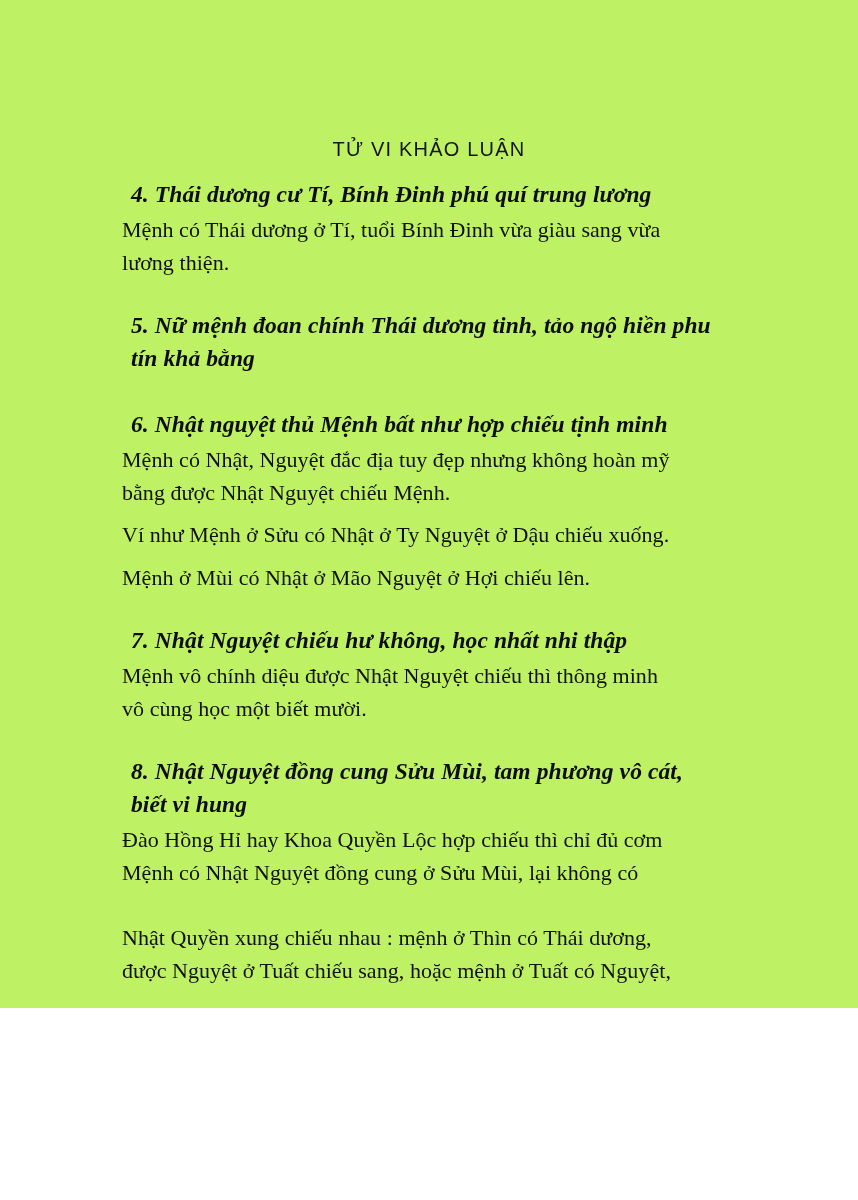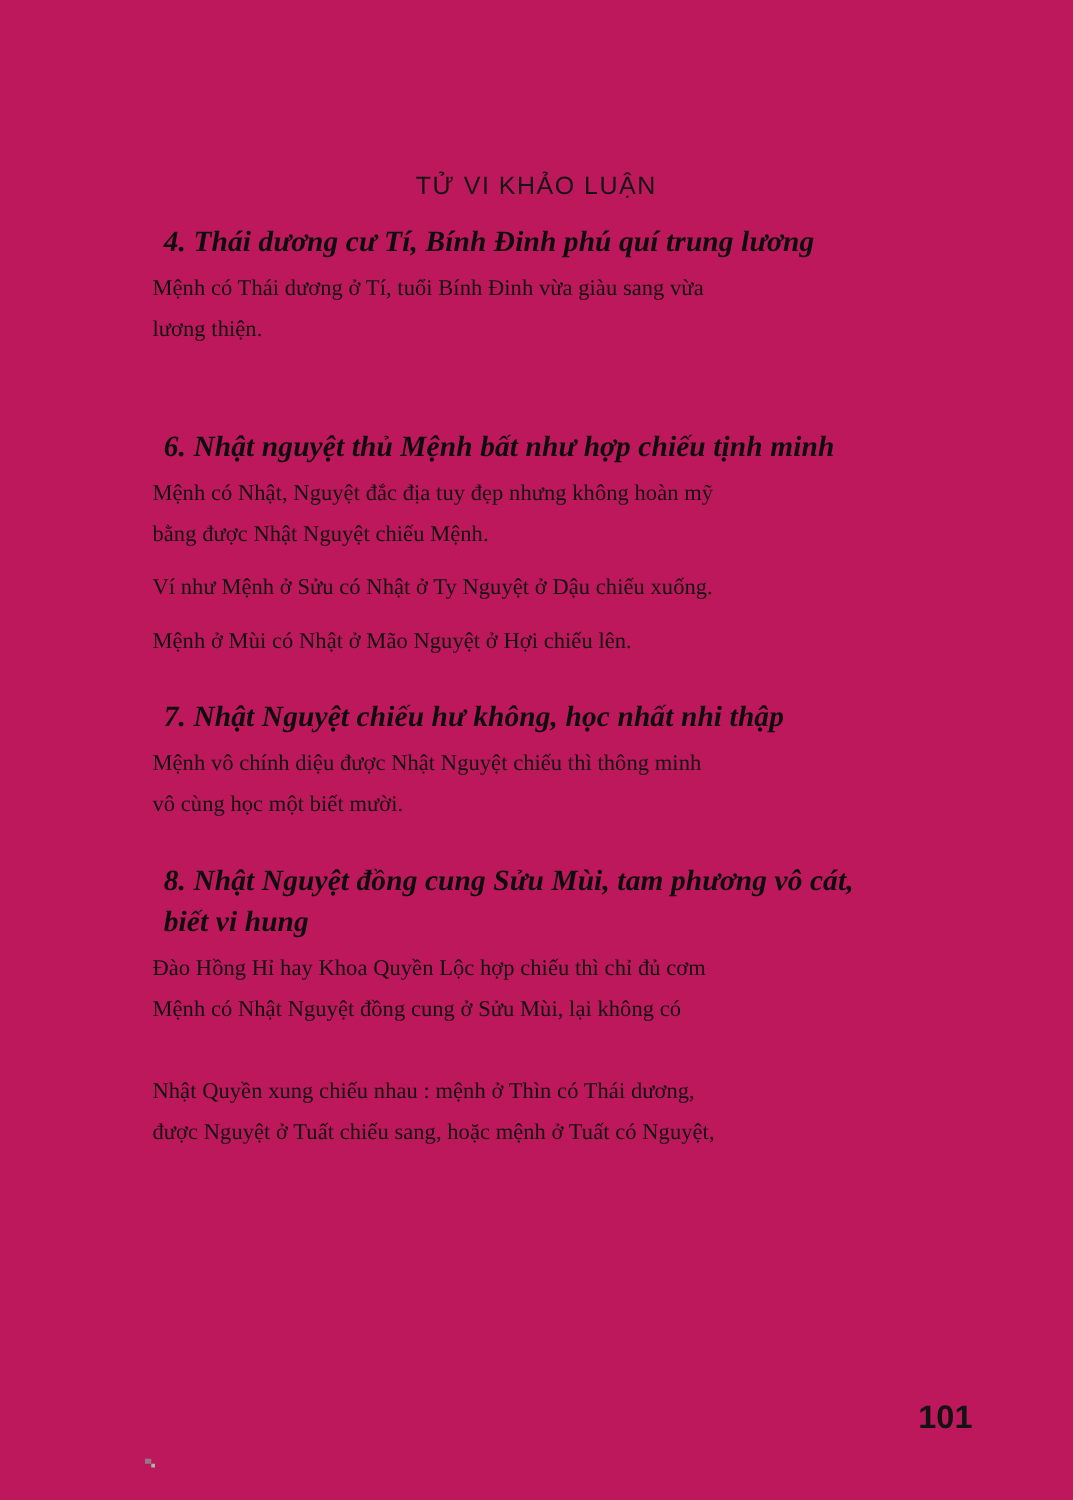--- a/index.html
+++ b/index.html
@@ -3,22 +3,22 @@
 <meta charset="utf-8">
 <style>
   html, body {
     margin: 0;
     padding: 0;
     background: #ffffff;
   }
   .page {
     position: relative;
     width: 858px;
-    height: 1200px;
-    background: #be185d;
+    height: 1008px;
+    background: #bef264;
     overflow: hidden;
     font-family: "Liberation Serif", "DejaVu Serif", serif;
     color: #111111;
     box-sizing: border-box;
   }
   .running-head {
     position: absolute;
     top: 138px;
     left: 0;
     width: 858px;
@@ -41,21 +41,21 @@
   .heading {
     font-style: italic;
     font-weight: bold;
     font-size: 23.5px;
     line-height: 33px;
     margin-left: 9px;
     color: #0d0d0d;
     letter-spacing: 0.1px;
   }
   .para {
-    font-size: 18px;
+    font-size: 22px;
     line-height: 32.5px;
     color: #111111;
     letter-spacing: 0.05px;
   }
   .para .ln {
     display: block;
     white-space: nowrap;
   }
   .heading .hl {
     display: block;
@@ -109,20 +109,24 @@
       <div class="gap-after-heading"></div>
       <div class="para">
         <span class="ln">Mệnh có Thái dương ở Tí, tuổi Bính Đinh vừa giàu sang vừa</span>
         <span class="ln">lương thiện.</span>
       </div>
     </div>
 
     <div class="sec-gap"></div>
 
     <div class="section">
+      <div class="heading">
+        <span class="hl">5. Nữ mệnh đoan chính Thái dương tinh, tảo ngộ hiền phu</span>
+        <span class="hl">tín khả bằng</span>
+      </div>
       <div class="gap-after-heading"></div>
     </div>
 
     <div class="sec-gap"></div>
 
     <div class="section">
       <div class="heading">
         <span class="hl">6. Nhật nguyệt thủ Mệnh bất như hợp chiếu tịnh minh</span>
       </div>
       <div class="gap-after-heading"></div>

